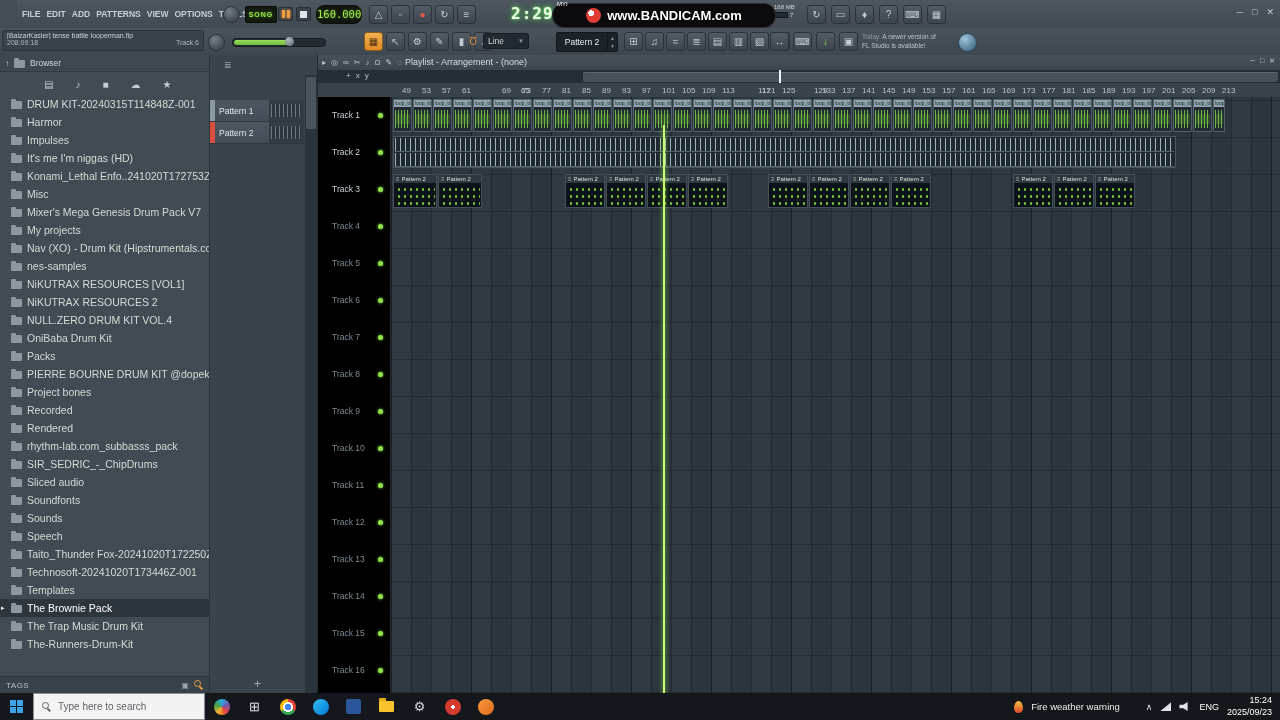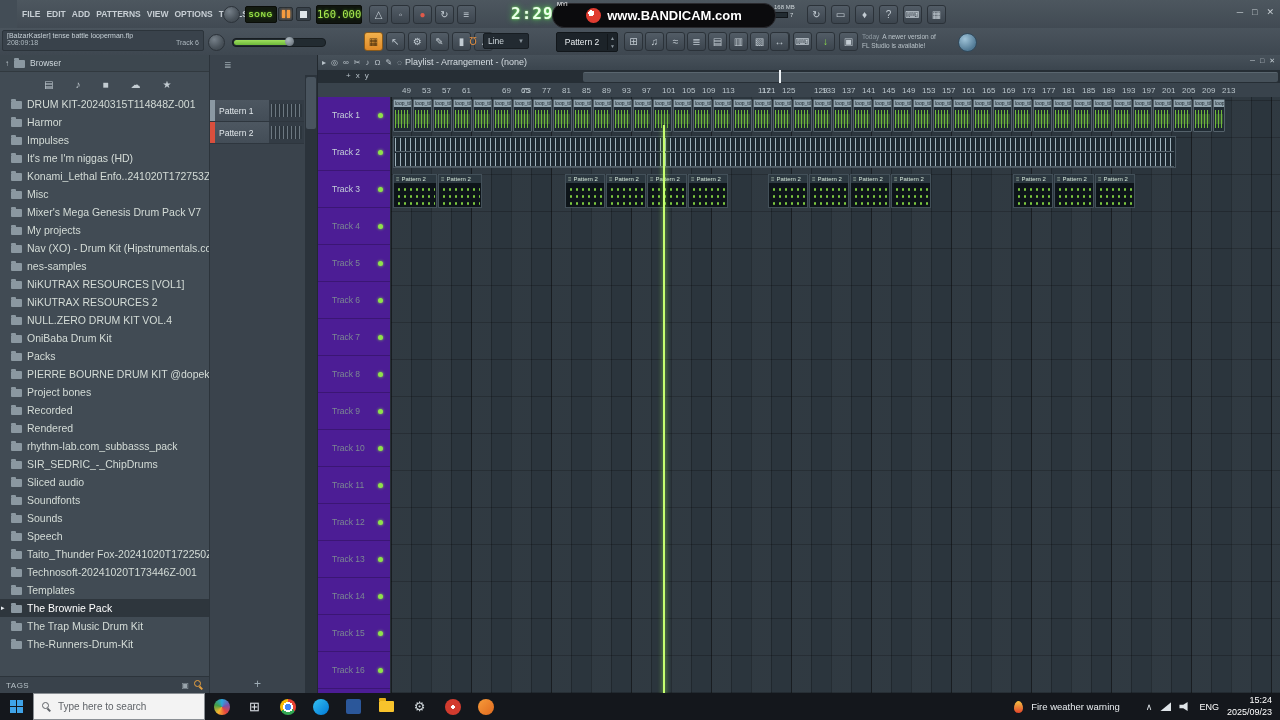--- a/index.html
+++ b/index.html
@@ -15,21 +15,21 @@
   #song-led{position:absolute;left:228px;top:6px;width:30px;height:15px;background:#131a10;color:#9fe84a;
             font-size:7px;font-weight:bold;letter-spacing:1px;text-align:center;line-height:16px;border-radius:2px;
             text-shadow:0 0 3px #4f9b1e;border:1px solid #0a0d09;}
   .t-btn{position:absolute;top:7px;width:15px;height:14px;background:#39424a;border:1px solid #272e34;border-radius:2px;
          display:flex;align-items:center;justify-content:center;gap:2px;padding:0;}
   #pause-btn{left:261px;} #stop-btn{left:279px;}
   .pbar{width:3px;height:8px;background:#f49b3f;box-shadow:0 0 3px #f49b3f;}
   .sq{width:7px;height:7px;background:#dfe6ea;}
   #tempo-lcd{position:absolute;left:299px;top:5px;width:44px;height:17px;background:#10150f;color:#a8e84f;
              font-family:"DejaVu Sans Mono",monospace;font-size:10.5px;text-align:center;line-height:17px;
-             border-radius:2px;border:1px solid #0a0d09;text-shadow:0 0 3px #4f9b1e;}
+             border-radius:8px;border:1px solid #0a0d09;text-shadow:0 0 3px #4f9b1e;}
   #transport-icons{position:absolute;left:352px;top:5px;display:flex;gap:3px;}
   .ic{width:17px;height:17px;background:linear-gradient(#525c66,#3c454e);border:1px solid #2b3239;border-radius:3px;
       color:#c2cbd2;font-size:10px;display:flex;align-items:center;justify-content:center;flex:none;}
   .ic.orange{background:linear-gradient(#f2b14d,#e08a28);color:#4a2f0d;border-color:#8a5a1a;}
   .ic.green{color:#8fe24a;} .ic.rec{color:#e05a4a;}
   .magnet{color:#e8913f;transform:rotate(180deg);background:none;border:none;width:14px;}
   #time-led{position:absolute;left:494px;top:4px;font-family:"DejaVu Sans Mono",monospace;font-size:16px;font-weight:bold;
             color:#eaffea;text-shadow:0 0 6px #49e84a,0 0 2px #9cf06e;letter-spacing:1px;}
   #bandicam{position:absolute;left:535px;top:3px;width:222px;height:23px;background:#0b0b0d;border-radius:12px;
             border:1px solid #2a2a2e;display:flex;align-items:center;justify-content:center;gap:6px;z-index:3;}
@@ -118,21 +118,21 @@
   .pl-ic{font-size:8px;color:#b9c3ca;line-height:1;}
   #pl-title{position:absolute;left:87px;top:2px;font-size:9px;color:#d6dde2;}
   #pl-h-controls{position:absolute;right:5px;top:2px;display:flex;gap:5px;font-size:7px;color:#c2cbd1;}
   #pl-scrollrow{position:absolute;left:0;right:0;top:15px;height:13px;background:#262e35;border-bottom:1px solid #1d242a;}
   #pl-s-icons{position:absolute;left:28px;top:2px;display:flex;gap:5px;}
   .pl-s-handle{position:absolute;left:265px;right:2px;top:2px;height:9px;background:#46515a;border-radius:2px;border-top:1px solid #5a666f;}
   .pl-s-marker{position:absolute;left:461px;top:0;width:2px;height:13px;background:#eef3f6;}
   #pl-ruler{position:absolute;left:0;right:0;top:28px;height:14px;background:#39434c;border-bottom:1px solid #222a30;}
   .ruler-num{position:absolute;top:3px;font-size:8px;color:#b9c4ca;text-align:center;}
   #pl-body{position:absolute;left:0;right:0;top:42px;bottom:0;}
-  #track-col{position:absolute;left:0;top:0;width:73px;height:100%;background:#4c1d95;border-right:1px solid #262e35;box-sizing:border-box;}
+  #track-col{position:absolute;left:0;top:0;width:73px;height:100%;background:#000000;border-right:1px solid #262e35;box-sizing:border-box;}
   .track-cell{height:37px;box-sizing:border-box;border-bottom:1px solid rgba(0,0,0,.22);
               display:flex;align-items:center;justify-content:space-between;padding:0 7px 0 14px;}
   .tr-name{font-size:8.5px;color:#7c8992;}
   .track-cell.act .tr-name{color:#c6d2d9;}
   .led{width:5px;height:5px;border-radius:50%;background:#8fe24a;box-shadow:0 0 3px #8fe24a;}
   #grid{position:absolute;left:73px;right:0;top:0;height:100%;background-color:#2b353d;
         background-image:
           repeating-linear-gradient(90deg,rgba(255,255,255,.025) 0 20px,rgba(0,0,0,0) 20px 40px),
           repeating-linear-gradient(90deg,rgba(0,0,0,.40) 0 1px,transparent 1px 80px),
           repeating-linear-gradient(90deg,rgba(0,0,0,.25) 0 1px,transparent 1px 20px),

